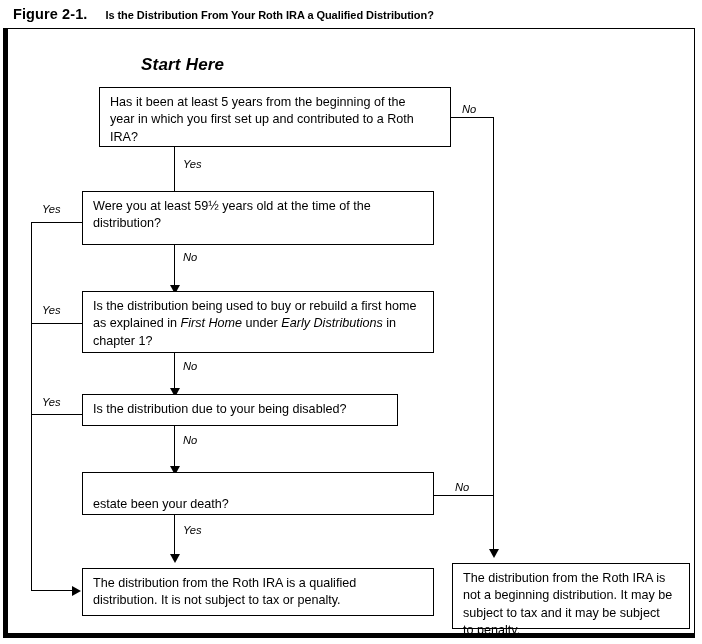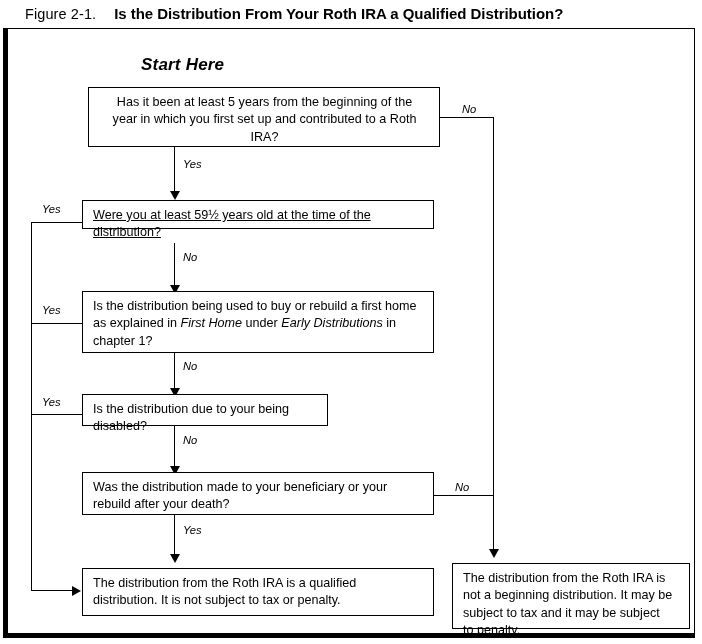--- a/index.html
+++ b/index.html
@@ -23,26 +23,25 @@
   .fig-title {
     position: absolute;
     left: 13px;
     top: 5px;
     width: 680px;
     height: 22px;
     white-space: nowrap;
   }
   .fig-title .fig-num {
     font-size: 14.5px;
-    font-weight: normal;
+    font-weight: bold;
     letter-spacing: 0.1px;
-    margin-left: 12px;
   }
   .fig-title .fig-text {
-    font-size: 15px;
+    font-size: 11px;
     font-weight: bold;
     margin-left: 18px;
     letter-spacing: -0.05px;
   }
   
   .frame {
     position: absolute;
     left: 3px;
     top: 28px;
     width: 692px;
@@ -121,66 +120,66 @@
 <div id="page">
 
   <div class="fig-title">
     <span class="fig-num">Figure 2-1.</span><span class="fig-text">Is the Distribution From Your Roth IRA a Qualified Distribution?</span>
   </div>
 
   <div class="frame"></div>
 
   <div class="start-here">Start Here</div>
 
-  <div class="box" style="left:88px; top:87px; width:352px; height:60px;text-align:center;">
+  <div class="box" style="left:99px; top:87px; width:352px; height:60px;">
     <span>Has it been at least 5 years from the beginning of the</span><br>
     <span>year in which you first set up and contributed to a Roth</span><br>
     <span>IRA?</span>
   </div>
 
   <div class="blabel" style="left:183px; top:158px;">Yes</div>
   <div class="vline" style="left:174px; top:147px; height:47px;"></div>
   <div class="arrow-down" style="left:169.5px; top:191px;"></div>
 
   <div class="blabel" style="left:462px; top:103px;">No</div>
   <div class="hline" style="left:433px; top:117px; width:61px;"></div>
   <div class="vline" style="left:493px; top:117px; height:434px;"></div>
   <div class="arrow-down" style="left:488.5px; top:549px;"></div>
 
-  <div class="box" style="left:82px; top:200px; width:352px; height:29px;text-decoration:underline;">
+  <div class="box" style="left:82px; top:191px; width:352px; height:54px;">
     <span>Were you at least 59½ years old at the time of the</span><br>
     <span>distribution?</span>
   </div>
   <div class="blabel" style="left:42px; top:203px;">Yes</div>
   <div class="hline" style="left:31px; top:222px; width:51px;"></div>
   <div class="blabel" style="left:183px; top:251px;">No</div>
   <div class="vline" style="left:174px; top:243px; height:45px;"></div>
   <div class="arrow-down" style="left:169.5px; top:285px;"></div>
 
   <div class="box" style="left:82px; top:291px; width:352px; height:62px;">
     <span>Is the distribution being used to buy or rebuild a first home as explained in </span><i>First Home</i><span> under </span><i>Early Distributions</i><span> in chapter 1?</span>
   </div>
   <div class="blabel" style="left:42px; top:304px;">Yes</div>
   <div class="hline" style="left:31px; top:323px; width:51px;"></div>
   <div class="blabel" style="left:183px; top:360px;">No</div>
   <div class="vline" style="left:174px; top:353px; height:38px;"></div>
   <div class="arrow-down" style="left:169.5px; top:388px;"></div>
 
-  <div class="box" style="left:82px; top:394px; width:246px; height:32px;">
+  <div class="box" style="left:82px; top:394px; width:316px; height:32px;">
     <span>Is the distribution due to your being disabled?</span>
   </div>
   <div class="blabel" style="left:42px; top:396px;">Yes</div>
   <div class="hline" style="left:31px; top:414px; width:51px;"></div>
   <div class="blabel" style="left:183px; top:434px;">No</div>
   <div class="vline" style="left:174px; top:426px; height:43px;"></div>
   <div class="arrow-down" style="left:169.5px; top:466px;"></div>
 
   <div class="box" style="left:82px; top:472px; width:352px; height:43px;">
-    <span>Was the distribution made to your beneficiary or your</span><br>
-    <span>rebuild after your death?</span>
+    <br>
+    <span>estate been your death?</span>
   </div>
   <div class="blabel" style="left:455px; top:481px;">No</div>
   <div class="hline" style="left:434px; top:495px; width:60px;"></div>
   <div class="blabel" style="left:183px; top:524px;">Yes</div>
   <div class="vline" style="left:174px; top:515px; height:42px;"></div>
   <div class="arrow-down" style="left:169.5px; top:554px;"></div>
 
   <div class="vline" style="left:31px; top:222px; height:369px;"></div>
   <div class="hline" style="left:31px; top:590px; width:42px;"></div>
   <div class="arrow-right" style="left:72px; top:585.5px;"></div>

